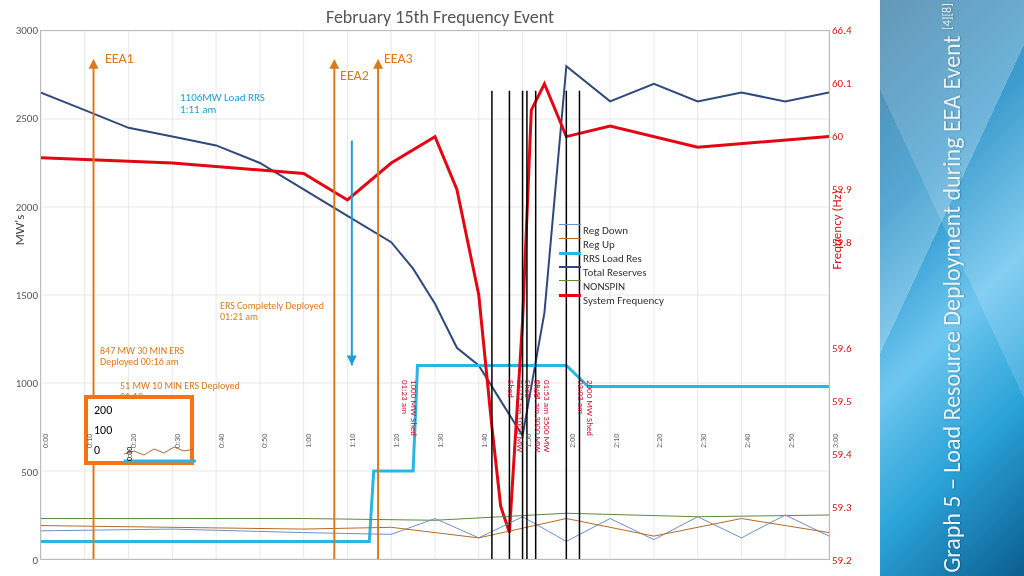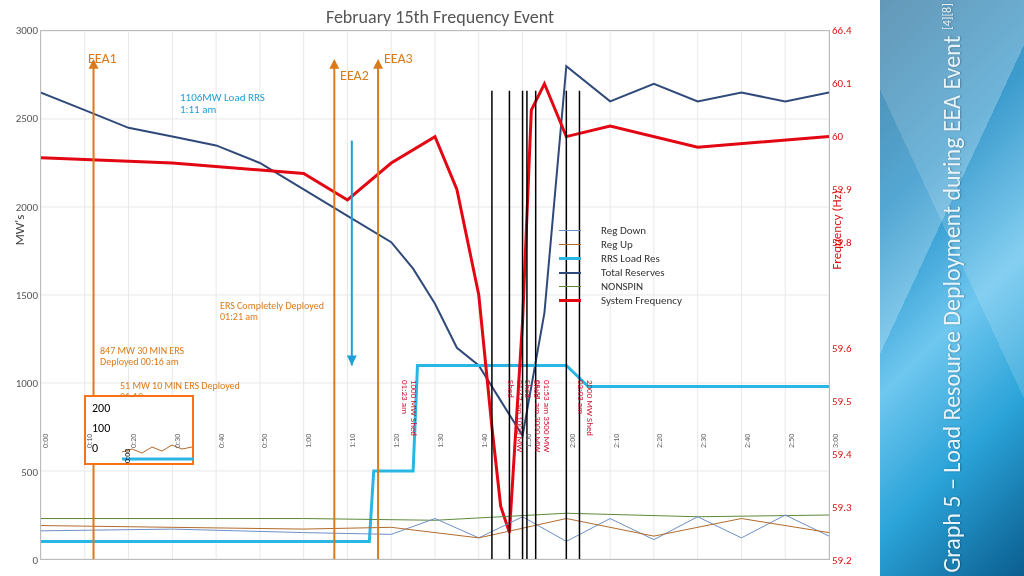--- a/index.html
+++ b/index.html
@@ -34,29 +34,29 @@
   .grid line { stroke: #e8e8e8; stroke-width: 1; }
   .axis-label-left { position: absolute; left: 4px; top: 50%; transform: translateY(-50%) rotate(-90deg); font-size: 13px; color: #444; }
   .axis-label-right { position: absolute; right: 4px; top: 50%; transform: translateY(-50%) rotate(-90deg); font-size: 13px; color: #d11; }
   .ytick-l { position: absolute; right: 842px; font-size: 11px; color: #555; transform: translateY(-50%); }
   .ytick-r { position: absolute; left: 832px; font-size: 11px; color: #d11; transform: translateY(-50%); }
   .xtick { position: absolute; bottom: 2px; font-size: 8px; color: #666; transform: rotate(-90deg); transform-origin: left top; }
   .legend {
     position: absolute; left: 555px; top: 220px; font-size: 11px; color: #333;
     background: rgba(255,255,255,0); padding: 4px;
   }
-  .legend div { display: flex; align-items: center; gap: 20px; margin-bottom: 1px; }
+  .legend div { display: flex; gap: 2px; margin-bottom: 1px; }
   .swatch { width: 22px; height: 0; border-top-style: solid; }
   .ann { position: absolute; font-size: 10px; color: #d97b1c; line-height: 1.1; }
   .ann.cyan { color: #1f9fd6; font-size: 11px; }
   .ann.red  { color: #c8102e; font-size: 9px; writing-mode: vertical-rl; }
   .eea-lbl { position: absolute; font-size: 14px; color: #d97b1c; }
   .inset {
     position: absolute; left: 84px; top: 395px; width: 110px; height: 70px;
-    border: 2px solid #f97316; background: #fff; font-size: 12px;
+    border: 4px solid #f97316; background: #fff; font-size: 12px;
   }
   .inset .row { position: absolute; left: 6px; }
 </style>
 </head>
 <body>
 
 <div class="slide">
 
   <div class="chart-area">
     <div class="chart-title">February 15th Frequency Event</div>
@@ -113,21 +113,21 @@
           <line x1="294.05555555555554" x2="294.05555555555554" y1="30" y2="530" stroke="#d97b1c" stroke-width="2"></line>
           <polygon points="289.05555555555554,38 299.05555555555554,38 294.05555555555554,28" fill="#d97b1c"></polygon>
           <line x1="337.9444444444444" x2="337.9444444444444" y1="30" y2="530" stroke="#d97b1c" stroke-width="2"></line>
           <polygon points="332.9444444444444,38 342.9444444444444,38 337.9444444444444,28" fill="#d97b1c"></polygon>
           <line x1="311.6111111111111" x2="311.6111111111111" y1="110" y2="335.6666666666667" stroke="#1f9fd6" stroke-width="2"></line>
           <polygon points="306.6111111111111,325.6666666666667 316.6111111111111,325.6666666666667 311.6111111111111,335.6666666666667" fill="#1f9fd6"></polygon>
         </g>
     </svg>
 
     <div id="eea-labels">
-        <div class="eea-lbl" style="left: 88px; top: 50px;">EEA1</div>
+        <div class="eea-lbl" style="left: 105px; top: 50px;">EEA1</div>
         <div class="eea-lbl" style="left: 340.056px; top: 47px; margin-top: 20px;">EEA2</div>
         <div class="eea-lbl" style="left: 383.944px; top: 50px;">EEA3</div>
       </div>
 
     <div class="ann cyan" style="left:180px; top:92px; width:90px">
       <span>1106MW Load RRS 1:11 am</span>
     </div>
     <div class="ann" style="left:100px; top:345px; width:120px">
       <span>847 MW 30 MIN ERS Deployed 00:16 am</span>
     </div>

